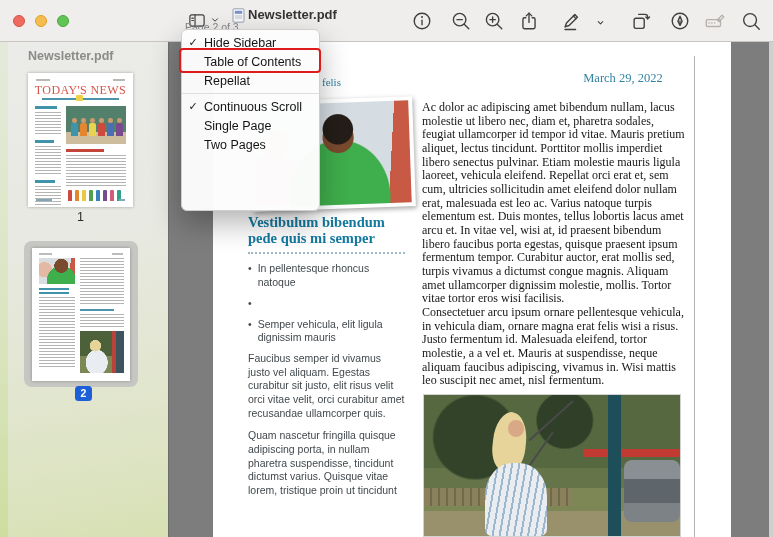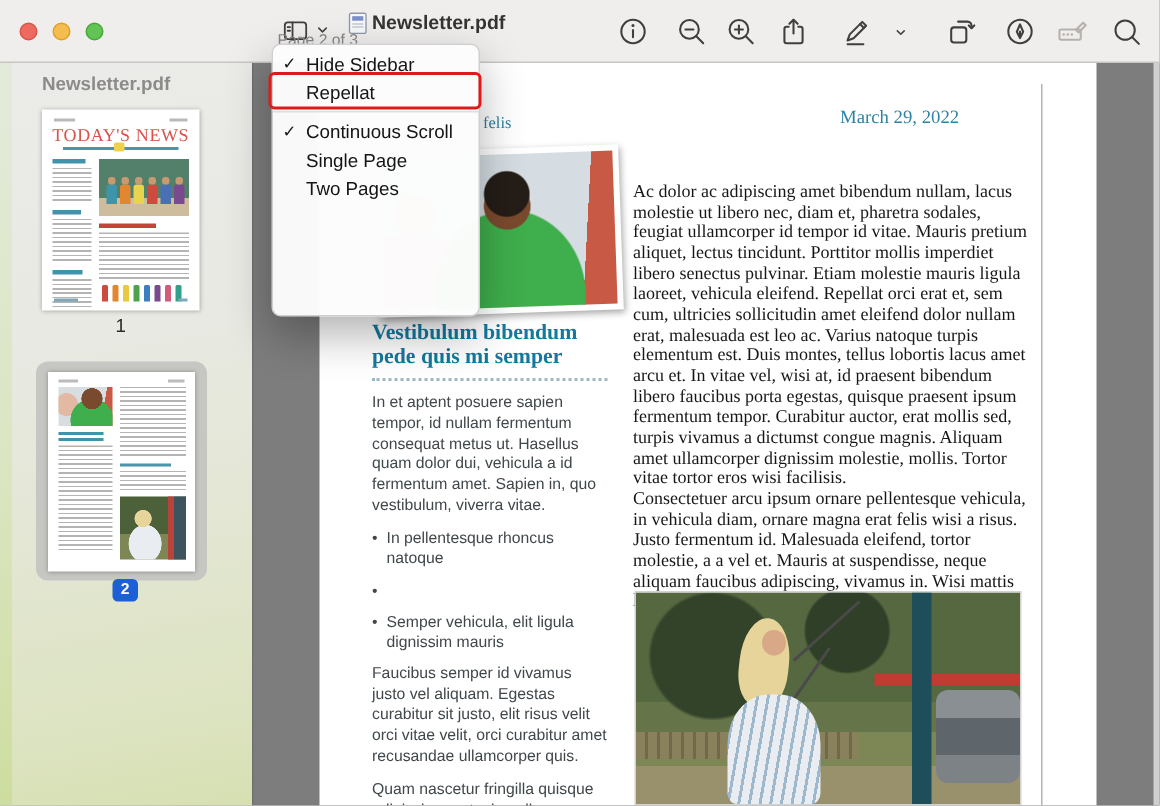--- a/index.html
+++ b/index.html
@@ -75,21 +75,21 @@
                radial-gradient(ellipse at 38% 75%, #e9edf2 0 28%, transparent 29%),
                linear-gradient(90deg, transparent 0 72%, #b8433a 72% 82%, #3d545e 82% 100%),
                linear-gradient(180deg,#4c6039 0 60%,#7d8655 60% 100%); }
 
   
   #doc-bg { left:169px; top:42px; width:604px; height:495px; background:#7d7d7d; }
   #win-right-edge { left:769px; top:42px; width:4px; height:495px; background:#cfcfcd; }
   #page { left:213px; top:42px; width:518px; height:495px; background:#fff; }
   #page-rule { left:694px; top:56px; width:1px; height:481px; background:#b3b3b3; }
   #hdr-frag { left:322px; top:76px; font-family:"Liberation Serif",serif; font-size:11px; color:#2e7f9c; z-index:5; }
-  #doc-date { left:560px; top:71px; width:126px; text-align:left; font-family:"Liberation Serif",serif;
+  #doc-date { left:560px; top:71px; width:126px; text-align:center; font-family:"Liberation Serif",serif;
     font-size:12.5px; color:#3183a3; }
 
   
   #photo-boy { left:251px; top:99px; width:163px; height:110px; background:#fff; padding:4px;
     transform:rotate(-2deg); box-shadow:1px 2px 5px rgba(0,0,0,.35); z-index:4; }
   #photo-boy .ph { width:100%; height:100%;
     background:radial-gradient(circle at 54% 26%, #241d18 0 13%, transparent 14%),
                radial-gradient(circle at 54% 34%, #7a4a2e 0 14%, transparent 15%),
                radial-gradient(ellipse at 54% 92%, #3fae4c 0 42%, transparent 43%),
                radial-gradient(circle at 14% 38%, #e9cfa2 0 9%, transparent 10%),
@@ -98,21 +98,21 @@
 
   
   #col-left { left:248px; top:214px; width:157px; }
   #col-left h2 { font-family:"Liberation Serif",serif; font-size:14.5px; line-height:1.12; color:#13799f; }
   #dotted-rule { margin:6px 0 8px 0; border-top:2px dotted #9fb9c4; width:100%; }
   .lc-p { font-size:10.5px; line-height:1.3; color:#41484c; margin-bottom:9px; }
   .lc-bullet { display:flex; gap:6px; font-size:10.5px; line-height:1.25; color:#41484c; margin-bottom:8px; }
   .lc-bullet .dot { flex:0 0 auto; }
 
   
-  #col-right { left:422px; top:101px; width:264px;margin-top:20px; }
+  #col-right { left:422px; top:101px; width:264px; }
   .rc-p { font-family:"Liberation Serif",serif; font-size:12px; line-height:1.14; color:#161616; }
   #rc-subhead { font-family:"Liberation Serif",serif; font-style:italic; font-weight:bold;
     font-size:13px; color:#2f86ad; margin:10px 0 7px 0; }
 
   
   #photo-girl { left:423px; top:394px; width:258px; height:143px; border:1px solid #d2d2d2; overflow:hidden;
     background:radial-gradient(circle at 20% 30%, #33432a 0 18%, transparent 19%),
                radial-gradient(circle at 55% 18%, #2f3f28 0 15%, transparent 16%),
                linear-gradient(180deg,#55683f 0 52%,#66744a 52% 66%,#7d8655 66% 82%,#98916b 82% 100%); }
   #pg-fence { position:absolute; left:0; top:66%; width:58%; height:13%;
@@ -311,21 +311,20 @@
 <div class="abs" id="hdr-frag">felis</div>
 <div class="abs" id="doc-date">March 29, 2022</div>
 
 <div class="abs" id="photo-boy">
     <div class="ph"></div>
   </div>
 
 <div class="abs" id="col-left">
   <h2>Vestibulum bibendum pede quis mi semper</h2>
   <div id="dotted-rule"></div>
-  <p class="lc-p">In et aptent posuere sapien tempor, id nullam fermentum consequat metus ut. Hasellus quam dolor dui, vehicula a id fermentum amet. Sapien in, quo vestibulum, viverra vitae.</p>
   <div class="lc-bullet">
     <span class="dot">•</span>
     <span>In pellentesque rhoncus natoque</span>
   </div>
   <div class="lc-bullet">
     <span class="dot">•</span>
   </div>
   <div class="lc-bullet">
     <span class="dot">•</span>
     <span>Semper vehicula, elit ligula dignissim mauris</span>
@@ -351,20 +350,24 @@
   <div id="pg-dress"></div>
 </div>
 
 <div class="abs" id="menu">
   <div class="mi">
     <span class="chk">✓</span>
     <span>Hide Sidebar</span>
   </div>
   <div class="mi">
     <span class="chk"></span>
+    <span>Table of Contents</span>
+  </div>
+  <div class="mi">
+    <span class="chk"></span>
     <span>Repellat</span>
   </div>
   <div id="menu-sep"></div>
   <div class="mi">
     <span class="chk">✓</span>
     <span>Continuous Scroll</span>
   </div>
   <div class="mi">
     <span class="chk"></span>
     <span>Single Page</span>

